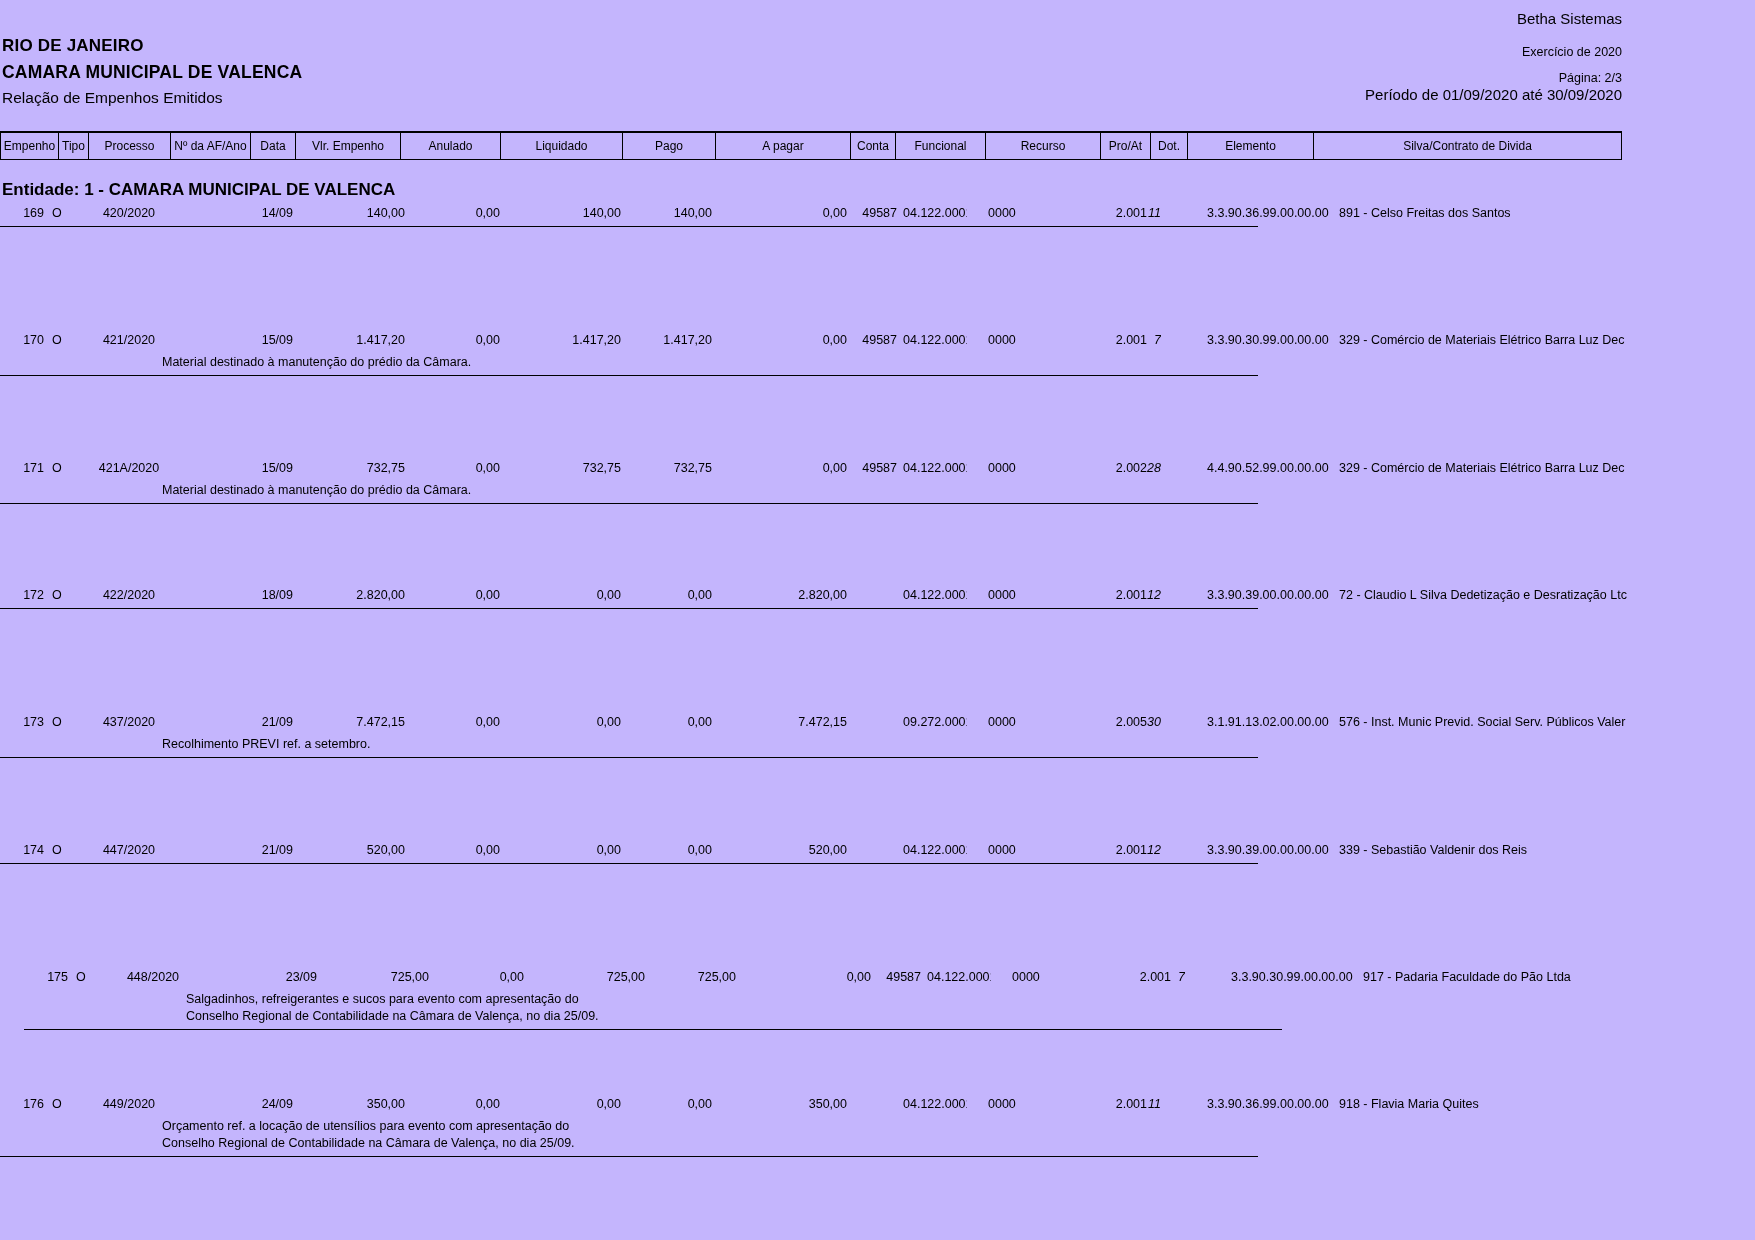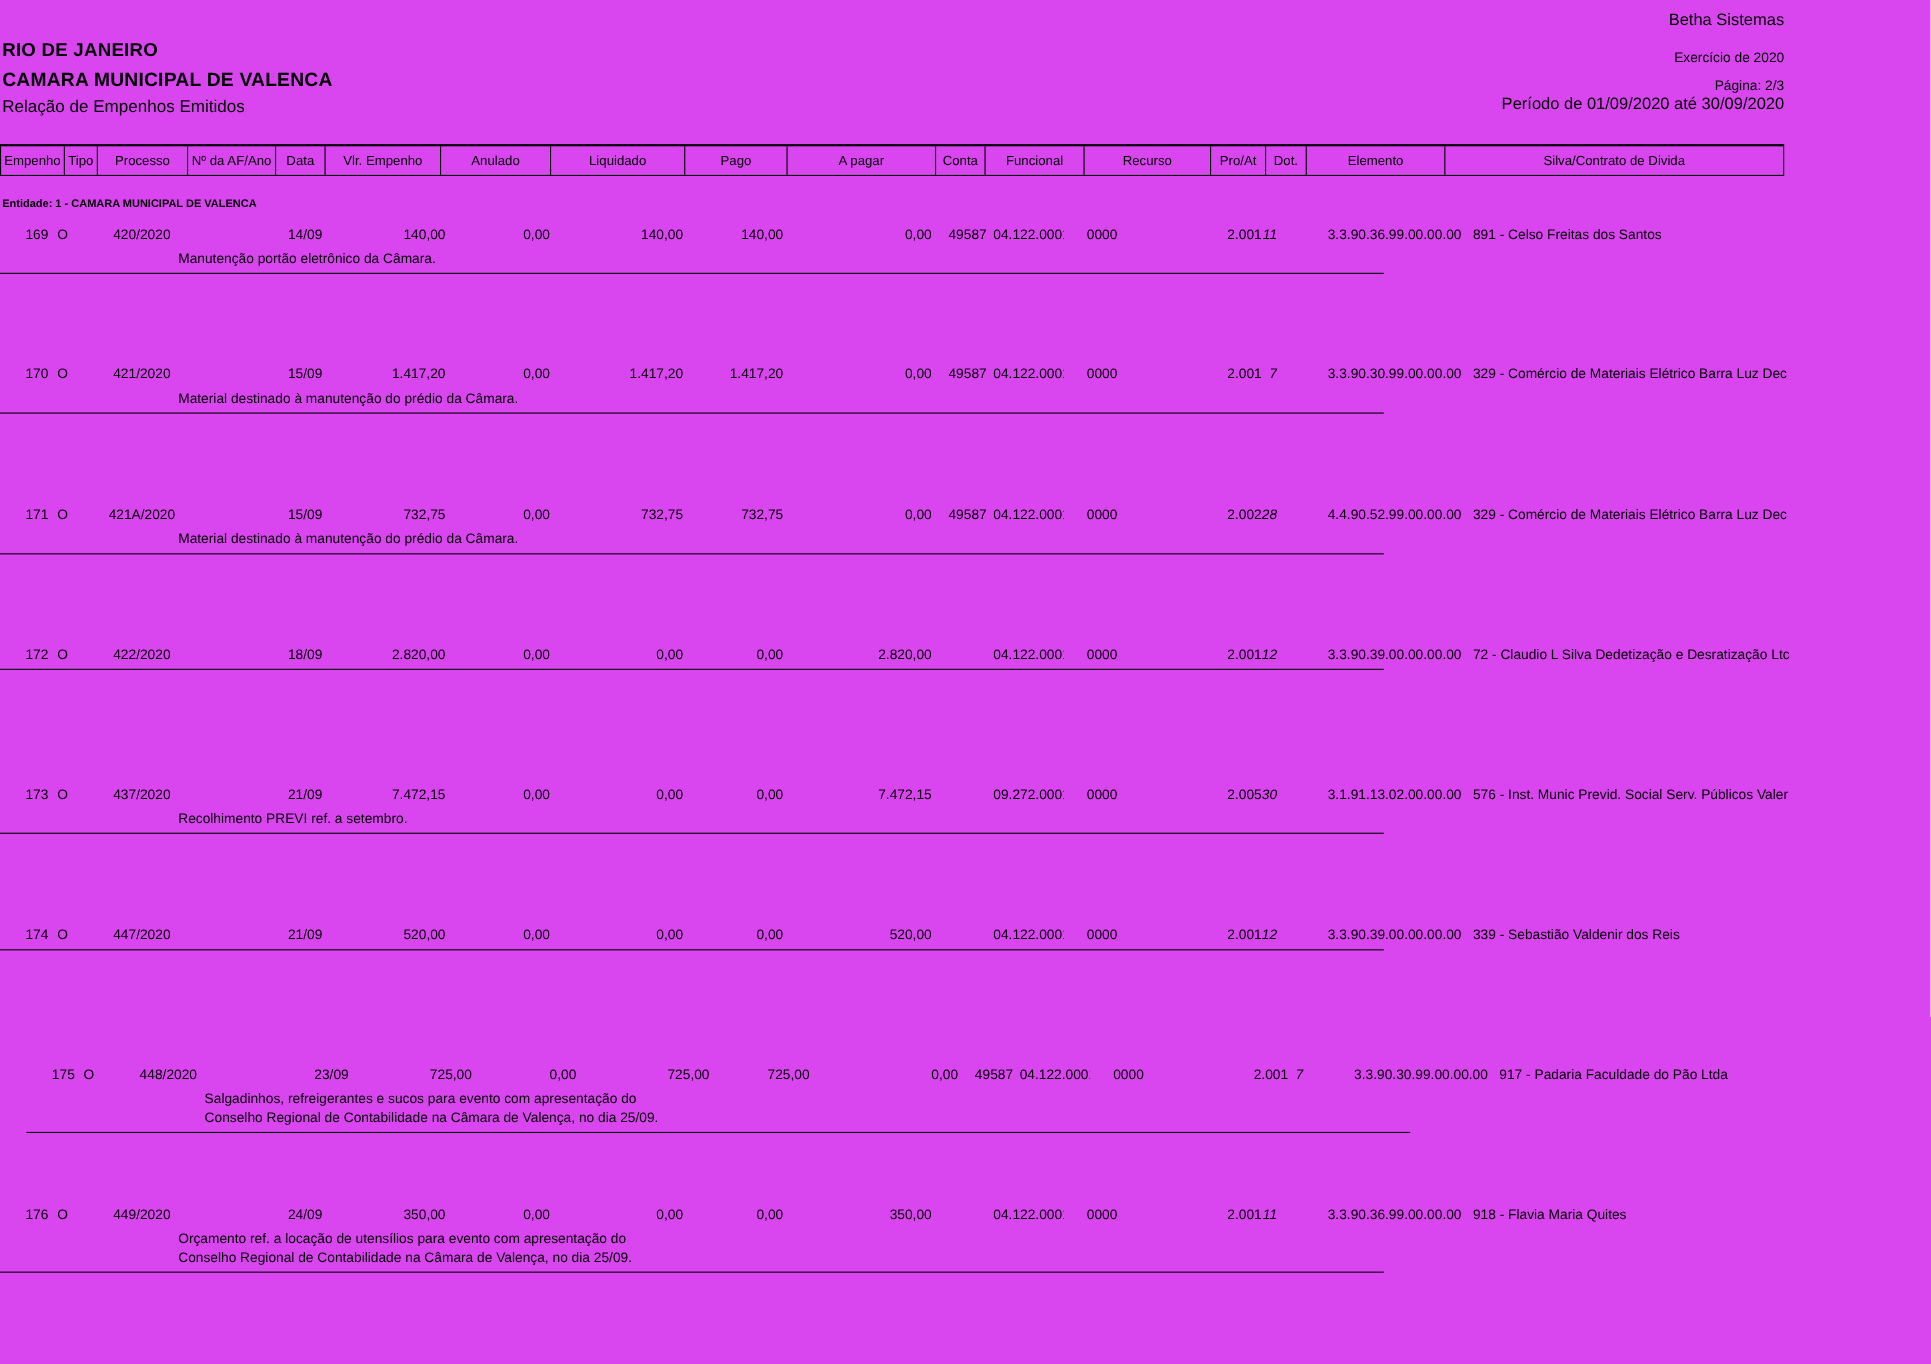--- a/index.html
+++ b/index.html
@@ -1,18 +1,18 @@
 <!DOCTYPE html>
 <html><head>
 <meta charset="utf-8">
 <style>
   * { margin:0; padding:0; box-sizing:border-box; }
   html,body { background:#fff; }
   body { font-family:"Liberation Sans", sans-serif; color:#000; }
-  #page { position:relative; width:1755px; height:1240px; background:#d946ef; overflow:hidden; }
+  #page { position:relative; width:1755px; height:1240px; background:#c4b5fd; overflow:hidden; }
 
   
   .hdr-left { position:absolute; left:2px; }
   .hdr-right { position:absolute; right:133px; text-align:right; }
   .t-state   { top:36px; font-size:17px; font-weight:bold; letter-spacing:.2px; }
   .t-entity  { top:62px; font-size:17.5px; font-weight:bold; letter-spacing:.2px; }
   .t-title   { top:89px; font-size:15.5px; }
   .t-vendor  { top:10px; font-size:15px; }
   .t-exerc   { top:45px; font-size:12.5px; }
   .t-page    { top:71px; font-size:12.5px; }
@@ -23,21 +23,21 @@
            border-top:2.5px solid #000; border-bottom:1px solid #000; border-left:1px solid #000;
            height:29px; display:flex; }
   .th { border-right:1px solid #000; font-size:12px; text-align:center;
         line-height:26px; height:26px; overflow:hidden; white-space:nowrap; }
   .c0{width:58px}.c1{width:30px}.c2{width:82px}.c3{width:80px}.c4{width:45px}
   .c5{width:105px}.c6{width:100px}.c7{width:122px}.c8{width:93px}.c9{width:135px}
   .c10{width:45px}.c11{width:90px}.c12{width:115px}.c13{width:50px}.c14{width:37px}
   .c15{width:126px}.c16{width:308px}
 
   
-  .entity-line { position:absolute; left:2px; top:180px; font-size:10px; font-weight:bold; }
+  .entity-line { position:absolute; left:2px; top:180px; font-size:17px; font-weight:bold; }
 
   
   .row { position:absolute; left:0; width:1755px; }
   .row-main { position:relative; height:16px; font-size:12.5px; white-space:nowrap; }
   .row-main span { position:absolute; top:0; display:block; overflow:hidden; white-space:nowrap; }
   .f-empenho  { left:0;    width:44px;  text-align:right; }
   .f-tipo     { left:52px; width:30px;  text-align:left; }
   .f-processo { left:88px; width:82px;  text-align:center; }
   .f-af       { left:170px;width:80px;  text-align:center; }
   .f-data     { left:250px;width:43px;  text-align:right; }
@@ -107,21 +107,20 @@
       <span class="f-pago">140,00</span>
       <span class="f-apagar">0,00</span>
       <span class="f-conta">49587</span>
       <span class="f-funcional">04.122.0001</span>
       <span class="f-recurso">0000</span>
       <span class="f-proat">2.001</span>
       <span class="f-dot">11</span>
       <span class="f-elemento">3.3.90.36.99.00.00.00</span>
       <span class="f-credor">891 - Celso Freitas dos Santos</span>
     </div>
-    <div class="row-desc">Manutenção portão eletrônico da Câmara.</div>
     <div class="row-rule"></div>
   </div>
 
   <div class="row" style="top: 333.3px;">
     <div class="row-main">
       <span class="f-empenho">170</span>
       <span class="f-tipo">O</span>
       <span class="f-processo">421/2020</span>
       <span class="f-af"></span>
       <span class="f-data">15/09</span>

